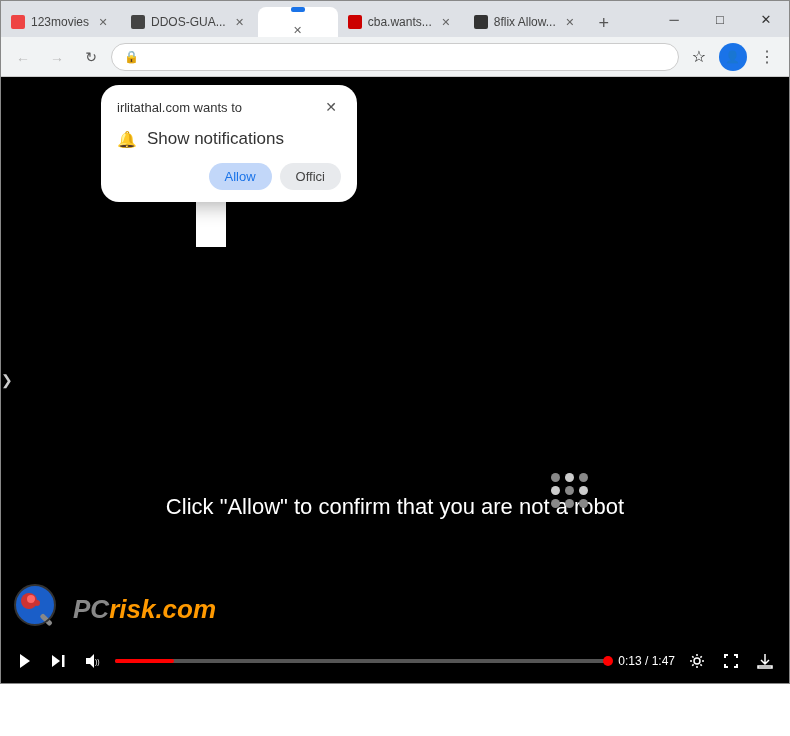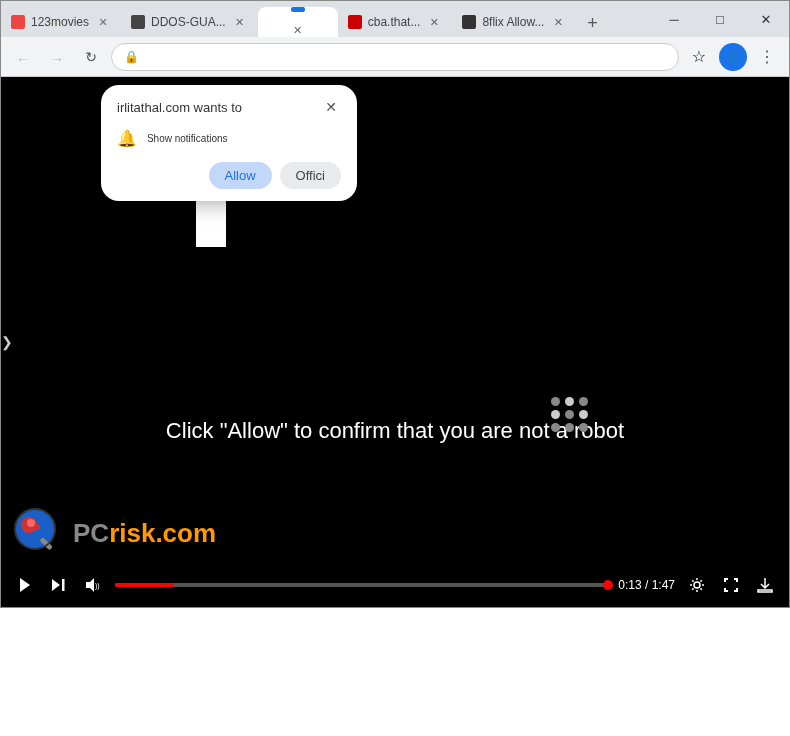--- a/index.html
+++ b/index.html
@@ -1,19 +1,19 @@
 <!DOCTYPE html>
 <html><head>
   <meta charset="utf-8">
   <style>
     * { margin: 0; padding: 0; box-sizing: border-box; }
     body { width: 790px; height: 736px; overflow: hidden; font-family: 'Segoe UI', Arial, sans-serif; background: #fff; }
 
     
-    .browser-frame { width: 790px; height: 608px; display: flex; flex-direction: column; border: 1px solid #888; }
+    .browser-frame { width: 790px; height: 684px; display: flex; flex-direction: column; border: 1px solid #888; }
 
     
     .tab-bar { background: #dee1e6; display: flex; align-items: flex-end; height: 36px; padding-left: 0; user-select: none; }
     .tab { display: flex; align-items: center; height: 30px; padding: 0 10px; background: #dee1e6; border-radius: 8px 8px 0 0; font-size: 12px; color: #444; gap: 6px; min-width: 80px; max-width: 160px; cursor: pointer; position: relative; }
     .tab.active { background: #fff; color: #222; flex-direction: column; }
     .tab-favicon { width: 14px; height: 14px; display: inline-block; border-radius: 2px; }
     .tab-label { flex: 1; overflow: hidden; text-overflow: ellipsis; white-space: nowrap; font-size: 12px; }
     .tab-close { font-size: 11px; color: #666; cursor: pointer; width: 16px; height: 16px; display: flex; align-items: center; justify-content: center; border-radius: 50%; }
     .new-tab-btn { width: 28px; height: 28px; display: flex; align-items: center; justify-content: center; cursor: pointer; font-size: 18px; color: #555; margin-left: 2px; border-radius: 50%; }
     .window-controls { margin-left: auto; display: flex; align-items: center; height: 36px; }
@@ -33,21 +33,21 @@
     
     .content-area { flex: 1; background: #000; position: relative; overflow: hidden; }
 
     
     .notif-popup { position: absolute; top: 8px; left: 100px; background: #fff; border-radius: 18px; box-shadow: 0 4px 20px rgba(0,0,0,0.3); padding: 12px 16px; width: 256px; z-index: 100; }
     .notif-header { display: flex; justify-content: space-between; align-items: center; margin-bottom: 12px; }
     .notif-title { font-size: 13px; font-weight: 500; color: #333; }
     .notif-close-btn { width: 20px; height: 20px; display: flex; align-items: center; justify-content: center; cursor: pointer; border-radius: 50%; font-size: 14px; color: #555; }
     .notif-item { display: flex; align-items: center; gap: 10px; margin-bottom: 14px; }
     .notif-bell { font-size: 16px; color: #555; }
-    .notif-item-label { font-size: 10px; color: #333; }
+    .notif-item-label { font-size: 17px; color: #333; }
     .notif-buttons { display: flex; gap: 8px; justify-content: flex-end; margin-top: 12px; }
     .notif-btn { padding: 6px 16px; border-radius: 20px; border: none; cursor: pointer; font-size: 13px; font-weight: 500; }
     .notif-btn.allow { background: #c2d7f9; color: #1a73e8; }
     .notif-btn.block { background: #e8eaed; color: #444; }
 
     
     .arrow-container { position: absolute; top: 50px; left: 160px; }
     .arrow-svg { width: 100px; height: 120px; }
 
     
@@ -103,21 +103,21 @@
     </div>
 
     <div class="tab active">
       <div class="tab-favicon fav-click"></div>
       <span class="tab-label">Click Allow</span>
       <span class="tab-close">✕</span>
     </div>
 
     <div class="tab">
       <div class="tab-favicon fav-cba"></div>
-      <span class="tab-label">cba.that...</span>
+      <span class="tab-label">cba.wants...</span>
       <span class="tab-close">✕</span>
     </div>
 
     <div class="tab">
       <div class="tab-favicon fav-bflix"></div>
       <span class="tab-label">8flix Allow...</span>
       <span class="tab-close">✕</span>
     </div>
 
     <div class="new-tab-btn">+</div>
@@ -185,21 +185,21 @@
     <div class="pcrisk-logo">
 
       <svg class="pcrisk-icon" viewBox="0 0 52 52" xmlns="http://www.w3.org/2000/svg">
         <circle cx="22" cy="22" r="20" fill="#1a5ec8"></circle>
         <circle cx="16" cy="18" r="8" fill="#cc3333"></circle>
         <circle cx="18" cy="16" r="4" fill="#ff6666"></circle>
         <circle cx="24" cy="20" r="3" fill="#cc3333"></circle>
         <rect x="30" y="30" width="14" height="5" rx="2" fill="#888" transform="rotate(45 30 30)"></rect>
         <circle cx="22" cy="22" r="20" fill="none" stroke="#333" stroke-width="2"></circle>
       </svg>
-      <div style="font-family: Arial, sans-serif; font-size:26px; font-weight:bold; ">
+      <div style="font-family: Arial, sans-serif; font-size:26px; font-weight:bold; font-style:italic;">
         <span style="color:#888;">PC</span><span style="color:#f90;">risk.com</span>
       </div>
     </div>
 
     <div class="video-controls">
 
       <div class="ctrl-btn">
         <svg width="16" height="16" viewBox="0 0 16 16">
             <polygon points="3,1 13,8 3,15" fill="white"></polygon>
           </svg>

